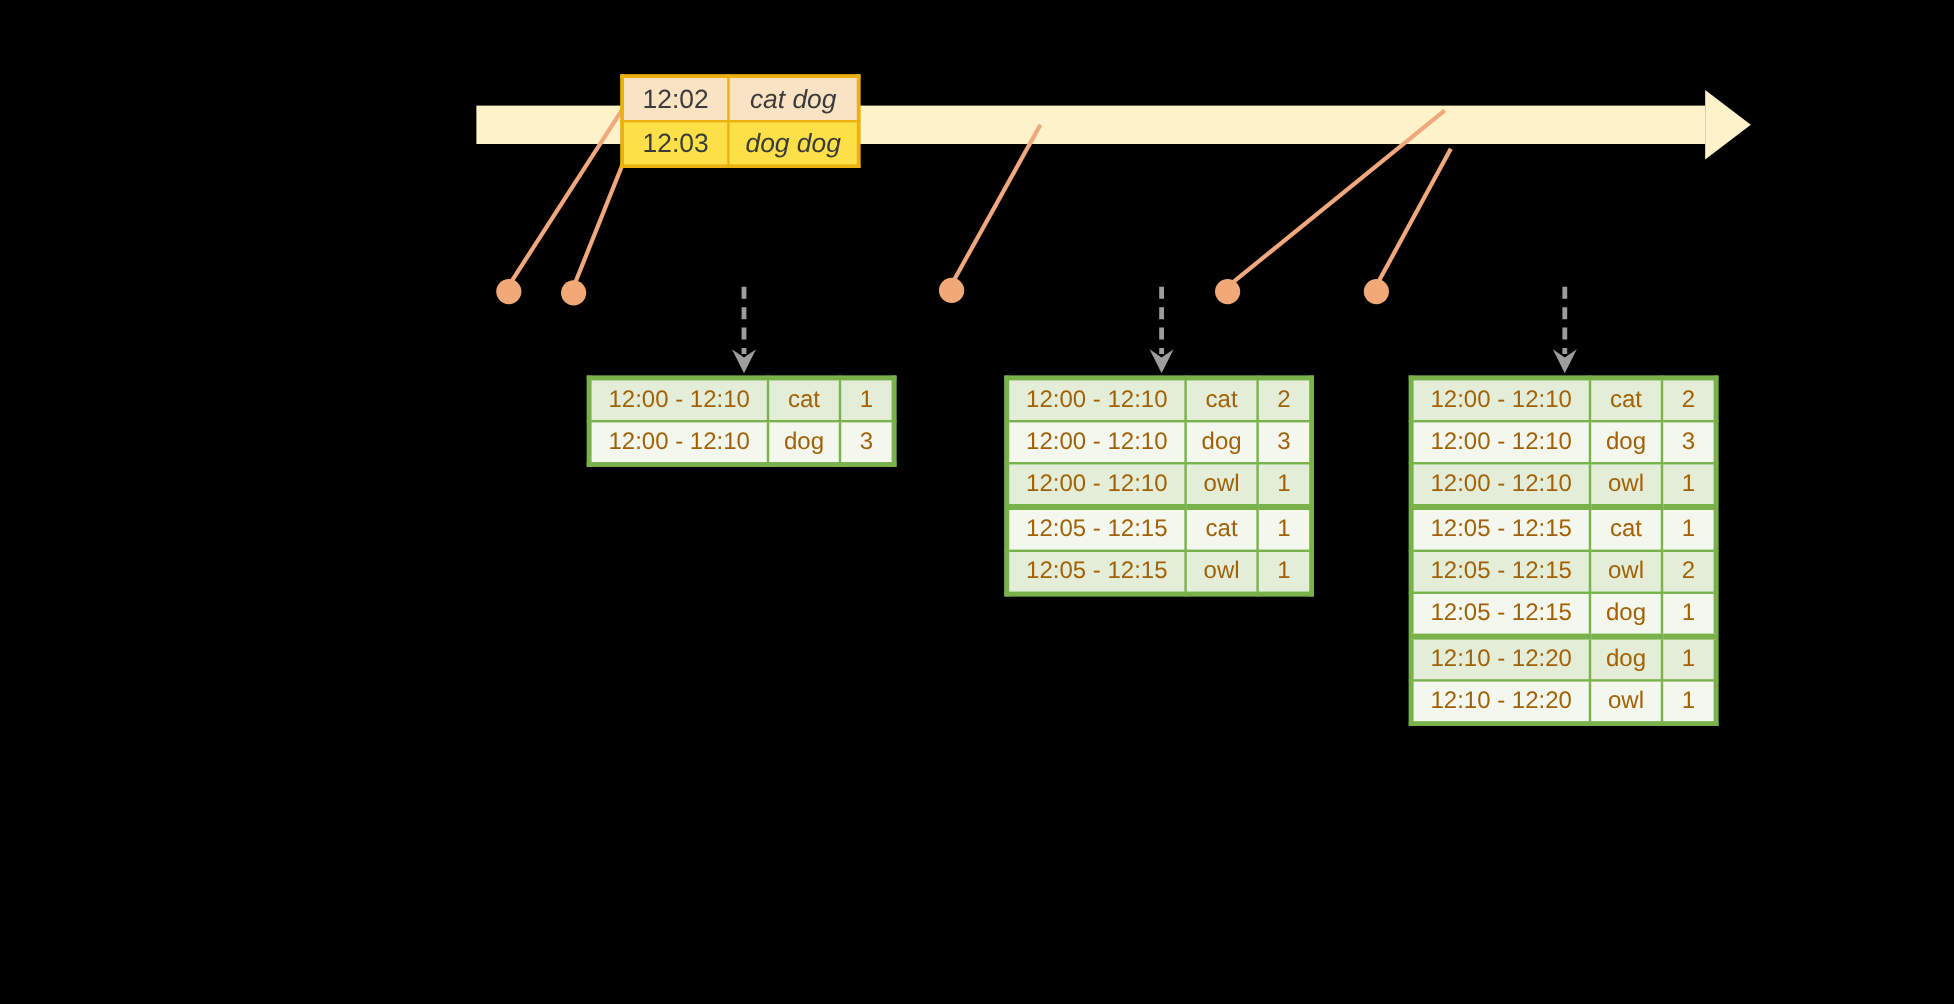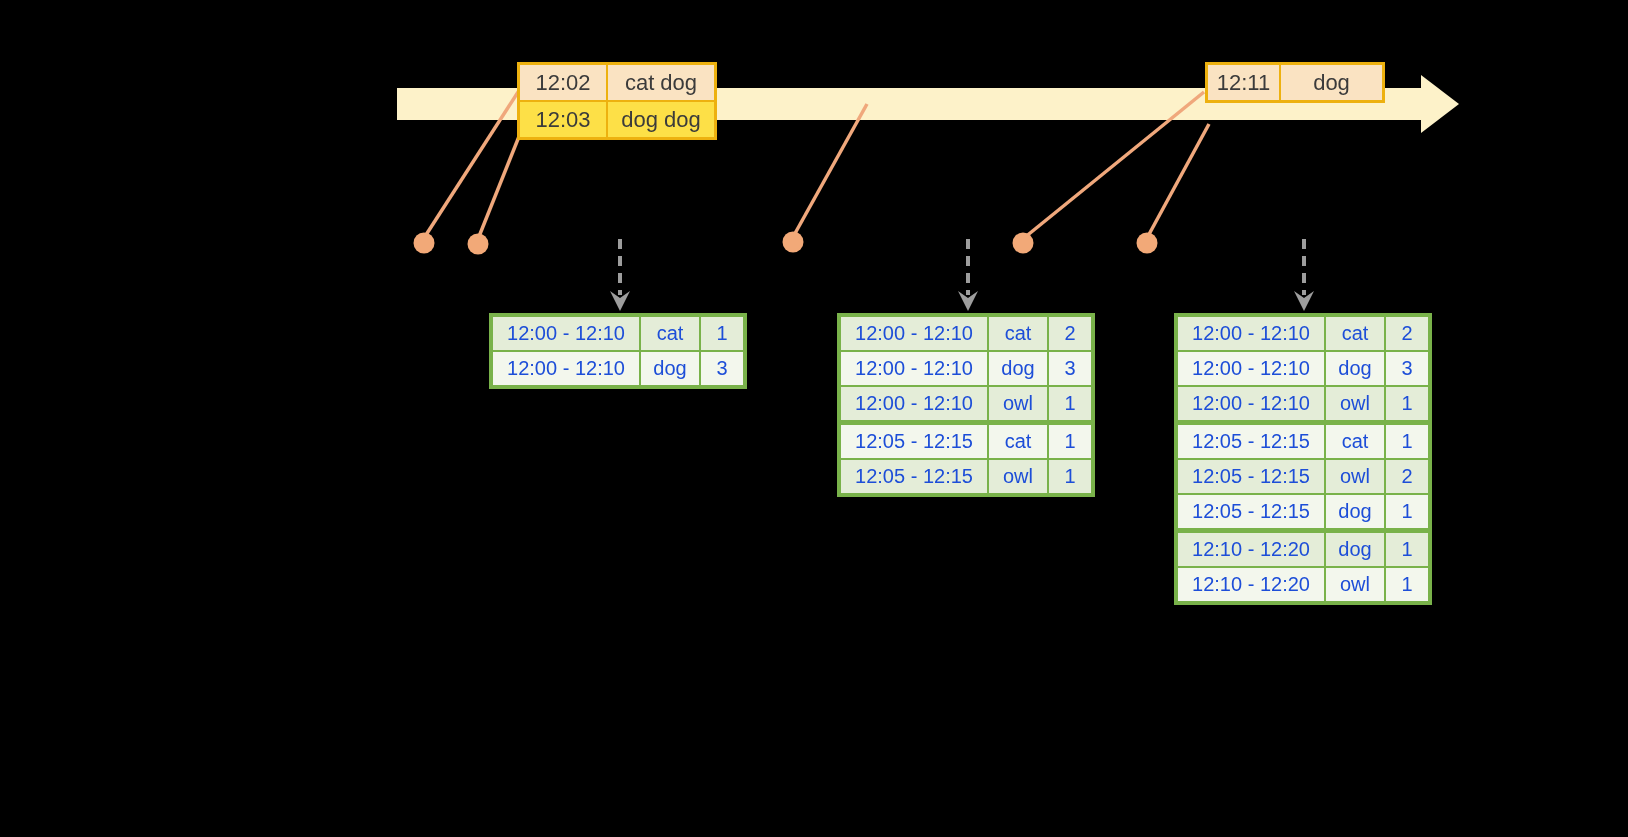--- a/index.html
+++ b/index.html
@@ -25,42 +25,42 @@
     height:35px;
     padding:0 4px;
     text-align:center;
     font-size:22px;
     color:#3b3b3b;
   }
   tr.row-peach td{background:#fae3c2;}
   tr.row-cream td{background:#fde047;}
   #etable1{left:517px;top:62px;}
   #etable1 td.c-time{width:78px;}
-  #etable1 td.c-words{width:98px;}
+  #etable1 td.c-words{width:98px;font-style:italic;}
   #etable2{left:864px;top:83px;}
   #etable2 td.c-time{width:79px;}
   #etable2 td.c-words{width:82px;}
   #etable3{left:1205px;top:62px;}
   #etable3 td.c-time{width:63px;}
   #etable3 td.c-words{width:93px;}
 
   
   table.rtable{
     position:absolute;
     border-collapse:collapse;
     border:4px solid #79b24a;
     background:#79b24a;
   }
   table.rtable td{
     border:2px solid #79b24a;
     height:33px;
     padding:0;
     text-align:center;
     font-size:20px;
-    color:#1d4ed8;
+    color:#a16207;
   }
   table.rtable td.c-win{width:146px;}
   table.rtable td.c-word{width:58px;}
   table.rtable td.c-cnt{width:42px;}
   tr.row-green td{background:#e4edd8;}
   tr.row-white td{background:#f3f7ed;}
   tr.group-start td{border-top-width:5px;}
   #rtable1{left:489px;top:313px;}
   #rtable2{left:837px;top:313px;}
   #rtable3{left:1174px;top:313px;}
@@ -112,24 +112,20 @@
     <tr class="row-cream">
       <td class="c-time">12:03</td>
       <td class="c-words">dog dog</td>
     </tr>
   </tbody>
     </table>
 
 
   <table class="etable" id="etable3">
     <tbody>
-        <tr class="row-peach">
-      <td class="c-time">12:11</td>
-      <td class="c-words">dog</td>
-    </tr>
   </tbody>
     </table>
 
   <table class="rtable" id="rtable1">
     <tbody>
         <tr class="row-green">
       <td class="c-win">12:00 - 12:10</td>
       <td class="c-word">cat</td>
       <td class="c-cnt">1</td>
     </tr>

